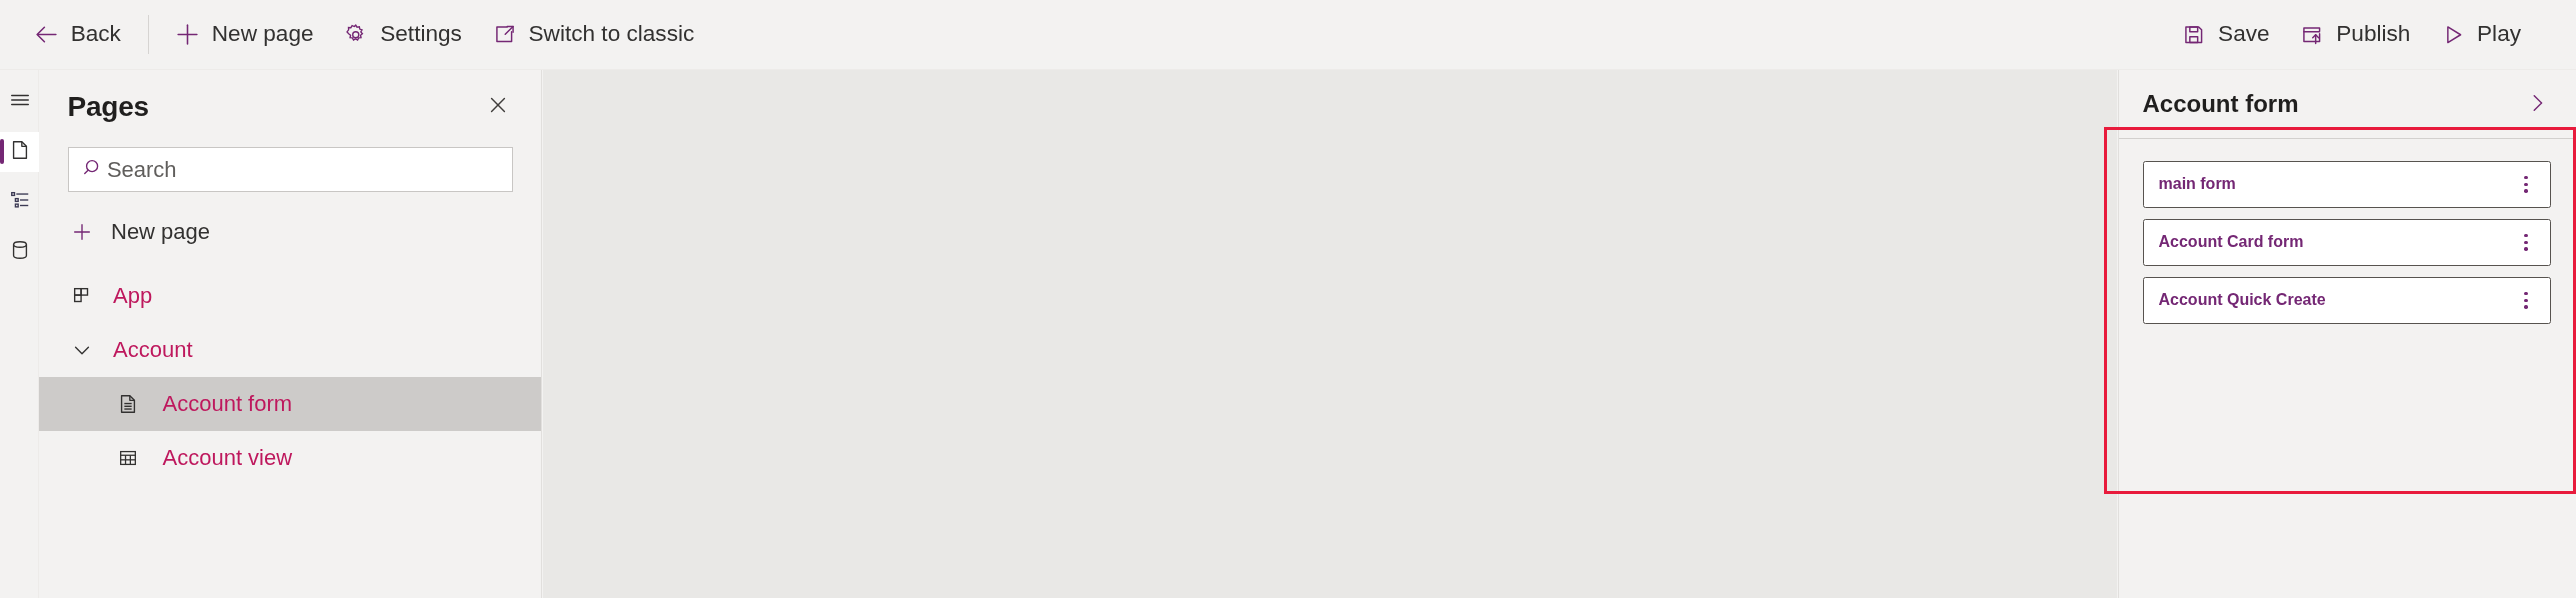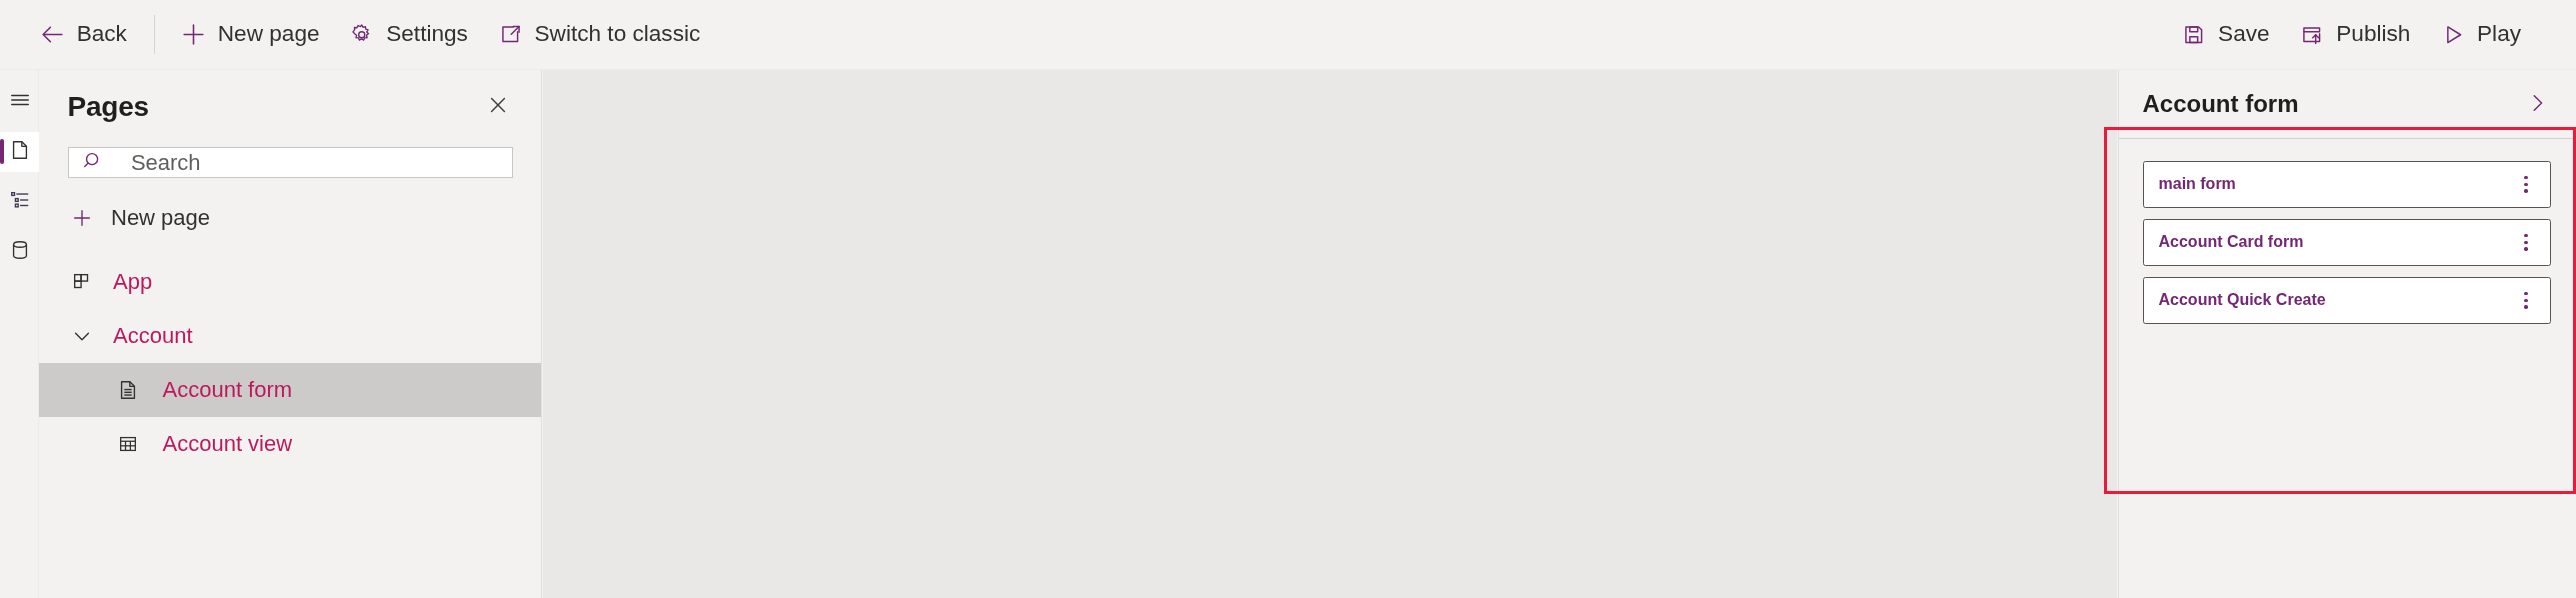--- a/index.html
+++ b/index.html
@@ -27,21 +27,21 @@
     width: 2576px;
     height: 70px;
     background: #f3f2f1;
     display: flex;
     align-items: center;
     border-bottom: 0.8px solid #edebe9;
   }
   .cmd-left {
     display: flex;
     align-items: center;
-    padding-left: 25px;
+    padding-left: 19px;
   }
   .cmd-right {
     display: flex;
     align-items: center;
     margin-left: auto;
     padding-right: 40px;
   }
   .cmd-btn {
     display: flex;
     align-items: center;
@@ -126,22 +126,22 @@
   .pages-close {
     margin-left: auto;
     width: 37px; height: 37px;
     display: flex; align-items: center; justify-content: center;
     cursor: pointer;
   }
   .search-wrap { padding: 22px 28.5px 0 28.5px; }
   .search-box {
     display: flex;
     align-items: center;
-    gap: 27px;
-    height: 31px;
+    gap: 3px;
+    height: 45px;
     background: #ffffff;
     border: 0.8px solid #c8c6c4;
     padding: 0 13.4px;
   }
   .search-input {
     border: none;
     outline: none;
     background: transparent;
     font-family: "Liberation Sans", sans-serif;
     font-size: 22px;

